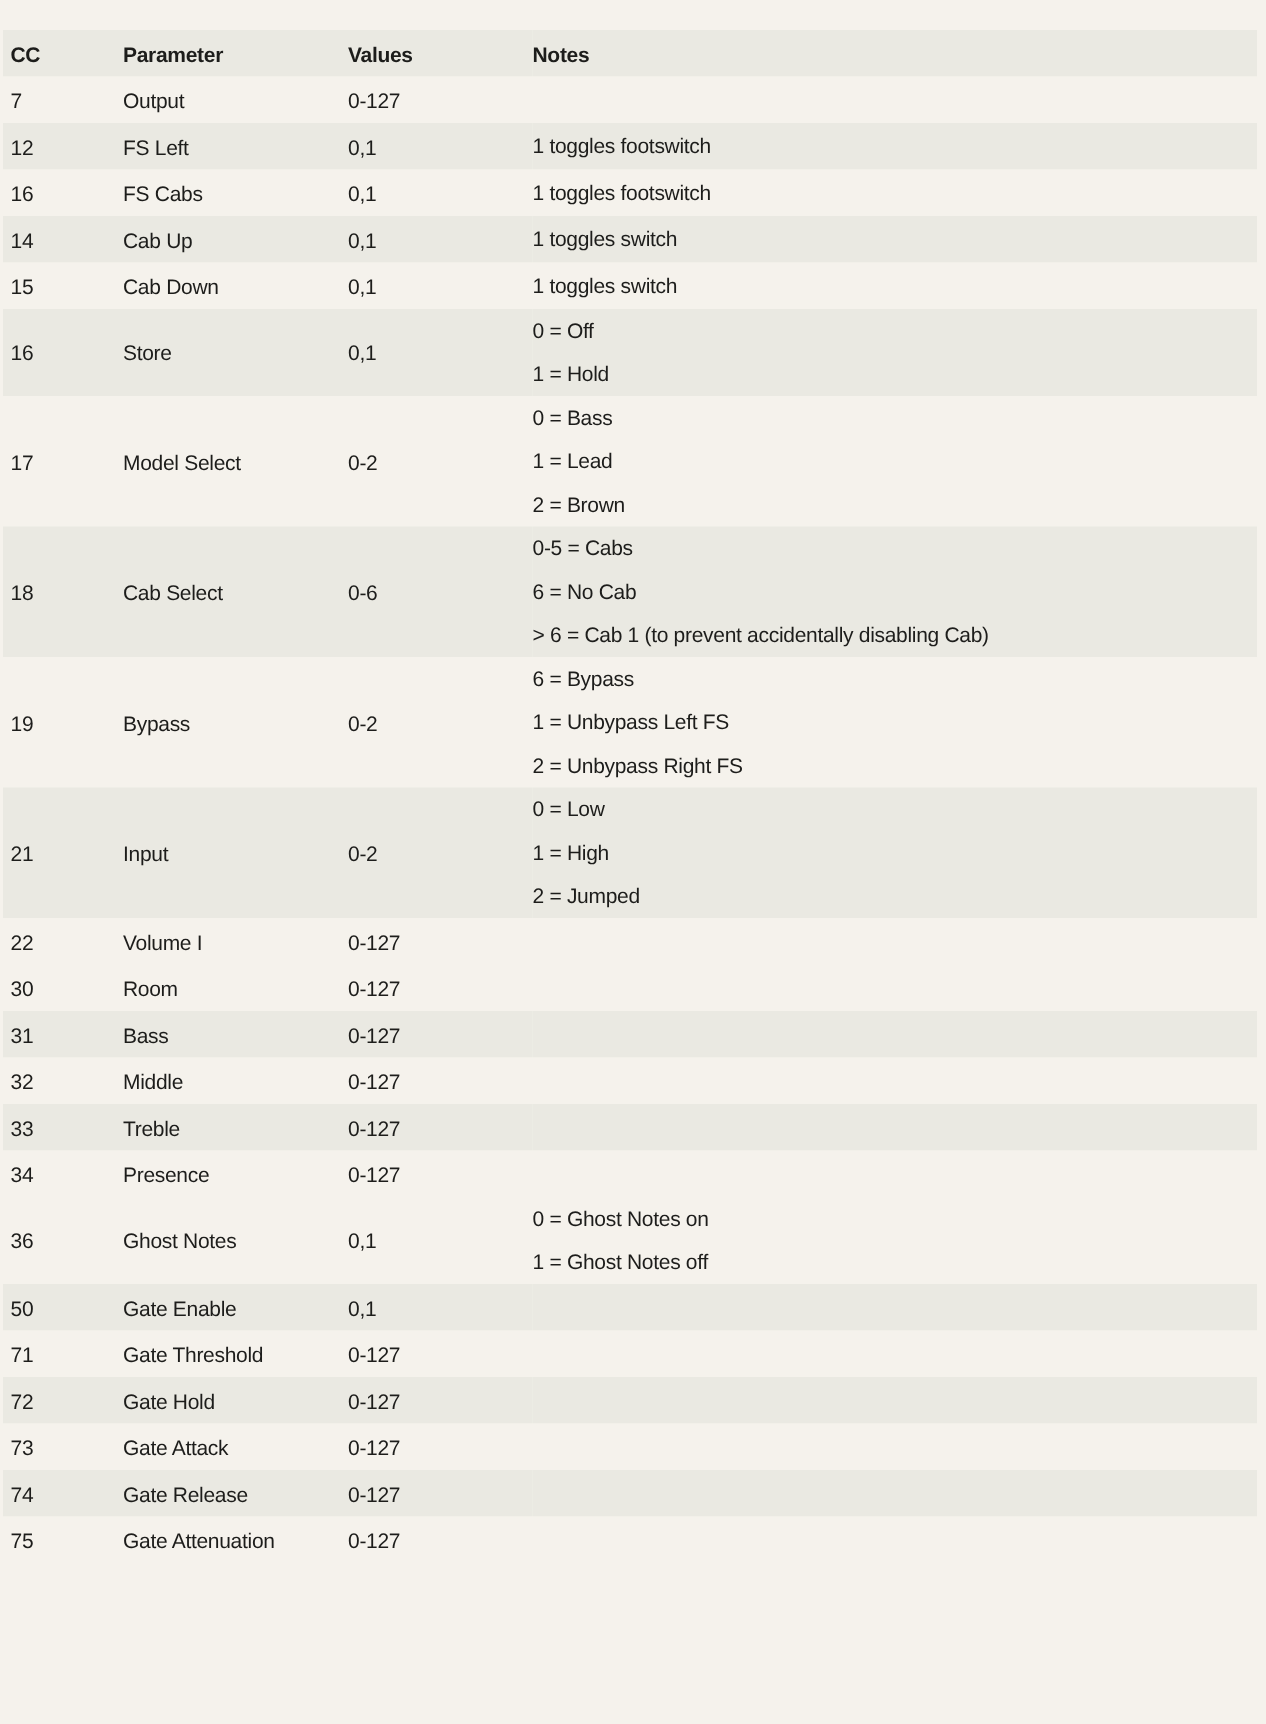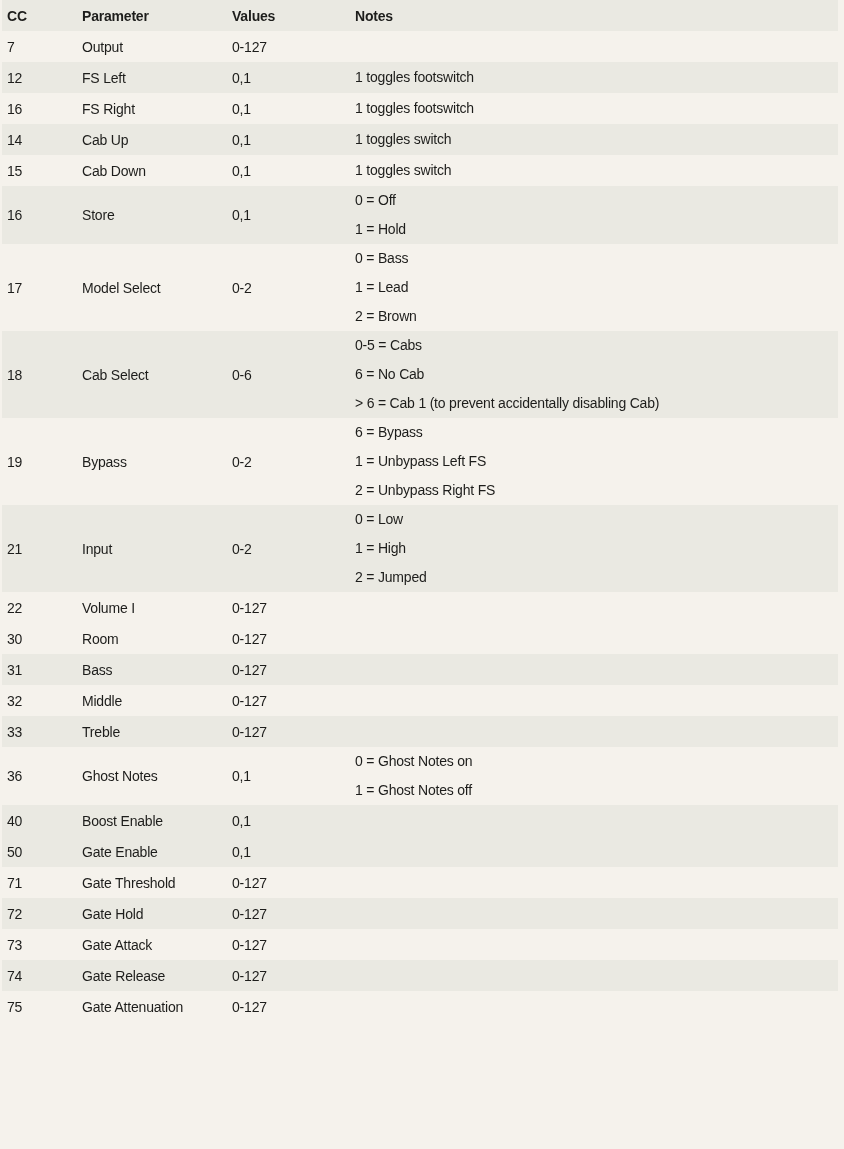--- a/index.html
+++ b/index.html
@@ -20,20 +20,21 @@
     font-family: "Liberation Sans", sans-serif;
     font-size: 14px;
     letter-spacing: -0.2px;
     overflow: hidden;
   }
   table.cc-table {
     border-collapse: collapse;
     table-layout: fixed;
     width: 836px;
     margin-left: 2px;
+    margin-top: 20px;
   }
   col.col-cc        { width: 80px; }
   col.col-parameter { width: 150px; }
   col.col-values    { width: 123px; }
   col.col-notes     { width: 483px; }
   thead tr {
     background: var(--row-shaded);
     height: 31px;
   }
   th {
@@ -85,21 +86,21 @@
       <tr class="shaded">
         <td class="cell-cc">12</td>
         <td class="cell-parameter">FS Left</td>
         <td class="cell-values">0,1</td>
         <td class="cell-notes">
           <div class="note-line">1 toggles footswitch</div>
         </td>
       </tr>
       <tr class="light">
         <td class="cell-cc">16</td>
-        <td class="cell-parameter">FS Right</td>
+        <td class="cell-parameter">FS Cabs</td>
         <td class="cell-values">0,1</td>
         <td class="cell-notes">
           <div class="note-line">1 toggles footswitch</div>
         </td>
       </tr>
       <tr class="shaded">
         <td class="cell-cc">14</td>
         <td class="cell-parameter">Cab Up</td>
         <td class="cell-values">0,1</td>
         <td class="cell-notes">
@@ -187,33 +188,33 @@
         <td class="cell-values">0-127</td>
         <td class="cell-notes"></td>
       </tr>
       <tr class="shaded">
         <td class="cell-cc">33</td>
         <td class="cell-parameter">Treble</td>
         <td class="cell-values">0-127</td>
         <td class="cell-notes"></td>
       </tr>
       <tr class="light">
+        <td class="cell-cc">34</td>
+        <td class="cell-parameter">Presence</td>
+        <td class="cell-values">0-127</td>
+        <td class="cell-notes"></td>
+      </tr>
+      <tr class="light">
         <td class="cell-cc">36</td>
         <td class="cell-parameter">Ghost Notes</td>
         <td class="cell-values">0,1</td>
         <td class="cell-notes">
           <div class="note-line">0 = Ghost Notes on</div>
           <div class="note-line">1 = Ghost Notes off</div>
         </td>
-      </tr>
-      <tr class="shaded">
-        <td class="cell-cc">40</td>
-        <td class="cell-parameter">Boost Enable</td>
-        <td class="cell-values">0,1</td>
-        <td class="cell-notes"></td>
       </tr>
       <tr class="shaded">
         <td class="cell-cc">50</td>
         <td class="cell-parameter">Gate Enable</td>
         <td class="cell-values">0,1</td>
         <td class="cell-notes"></td>
       </tr>
       <tr class="light">
         <td class="cell-cc">71</td>
         <td class="cell-parameter">Gate Threshold</td>

